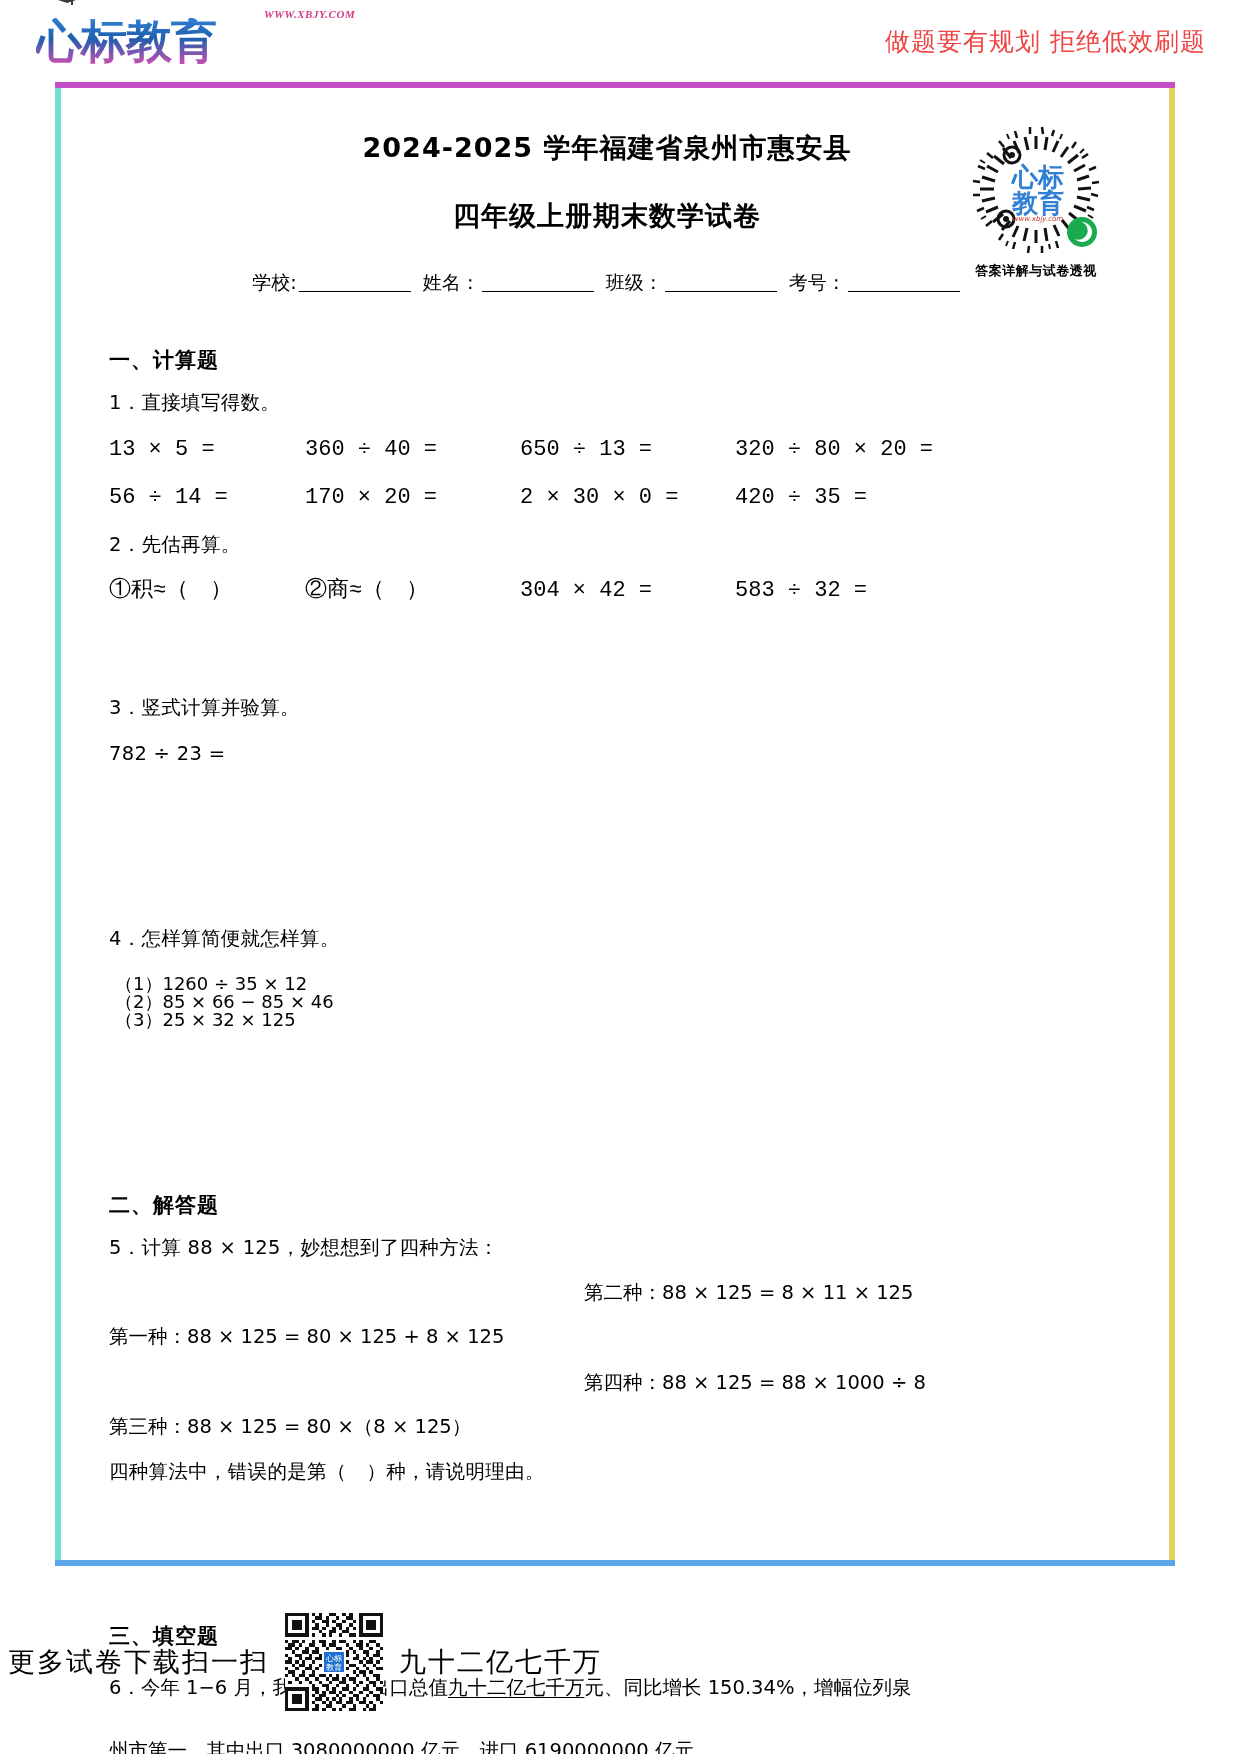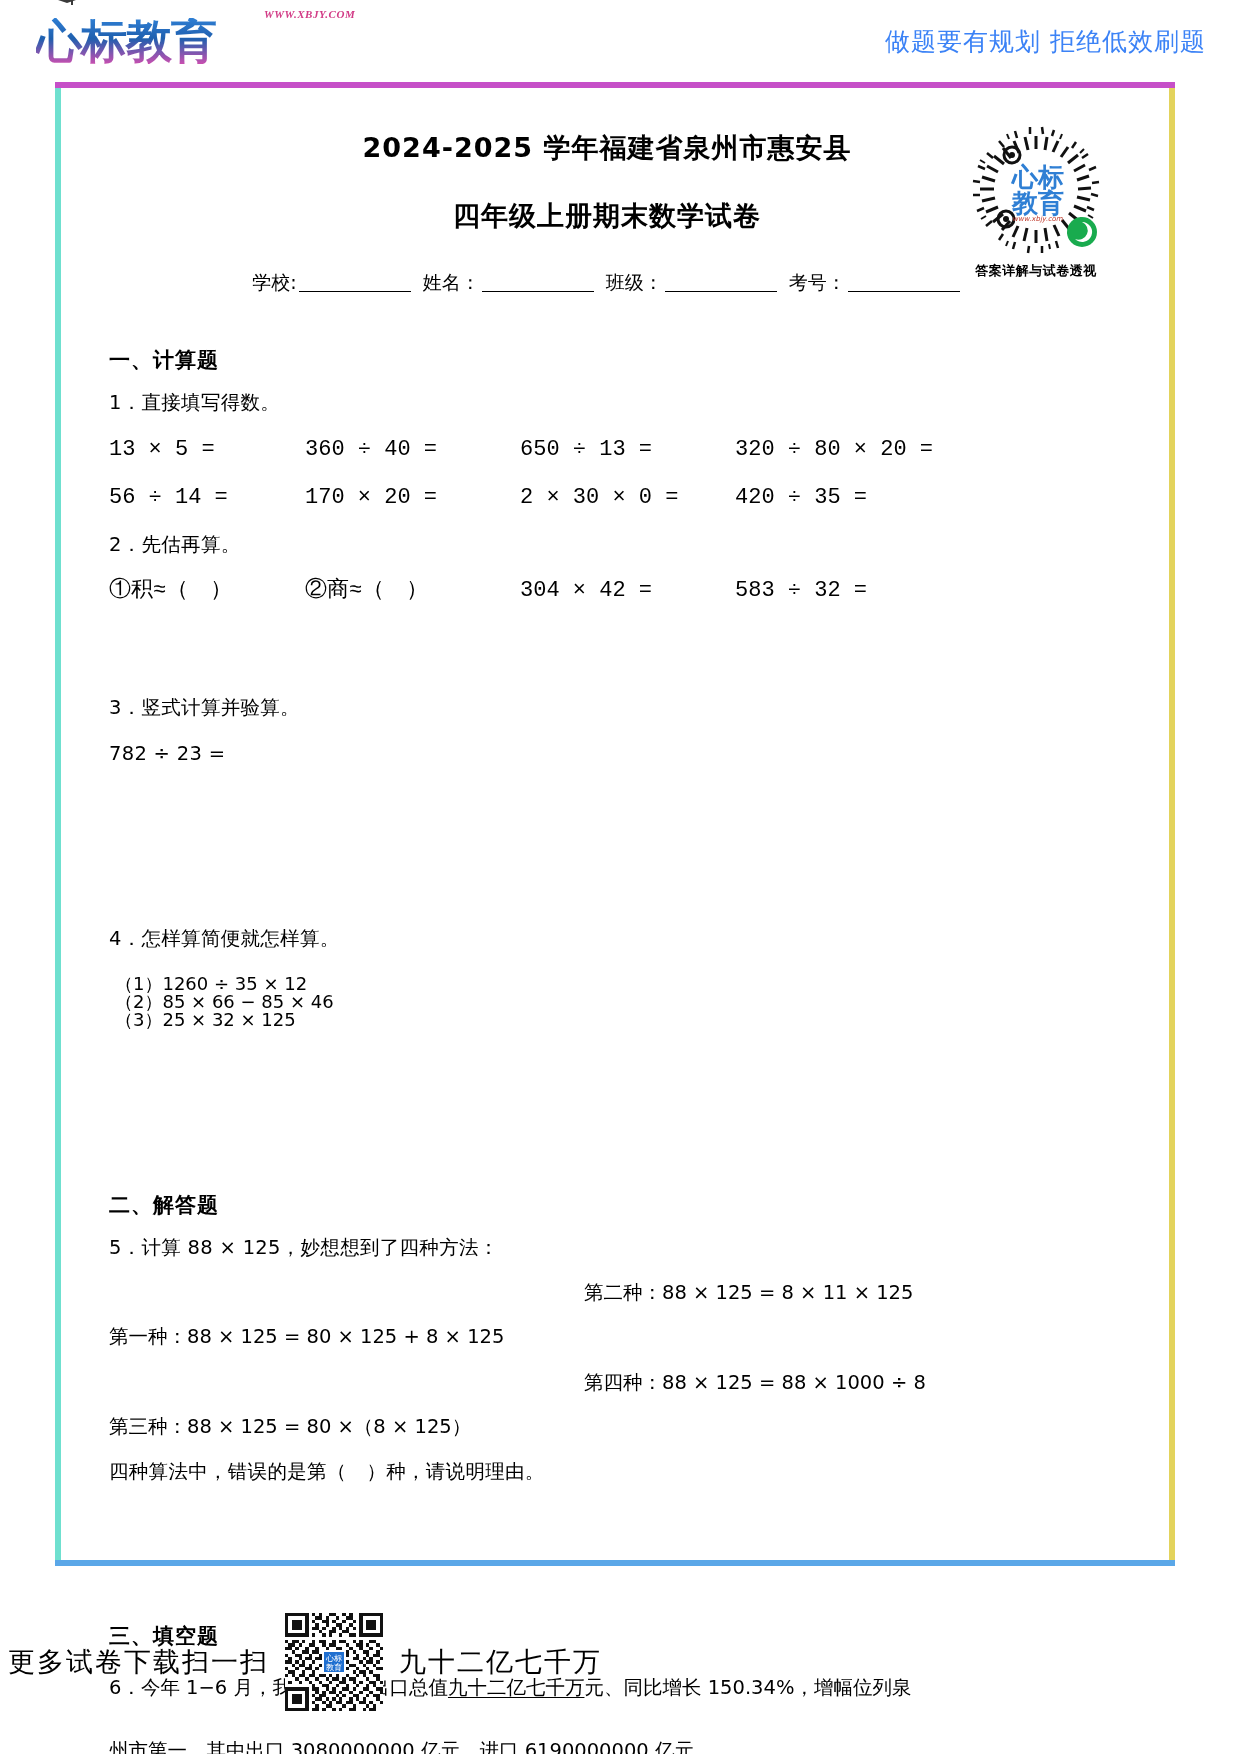--- a/index.html
+++ b/index.html
@@ -56,21 +56,21 @@
     font-weight: bold;
     font-size: 11px;
     color: #d23b86;
     margin-top: -9px;
     margin-left: 48px;
     letter-spacing: 0.5px;
   }
   .header-slogan {
     font-family: "DejaVu Sans", sans-serif;
     font-size: 25px;
-    color: #3b82f6;
+    color: #ef4444;
     letter-spacing: 1px;
     padding-right: 10px;
   }
 
   
   .frame-top {
     position: absolute;
     left: 55px;
     top: 82px;
     width: 1120px;

